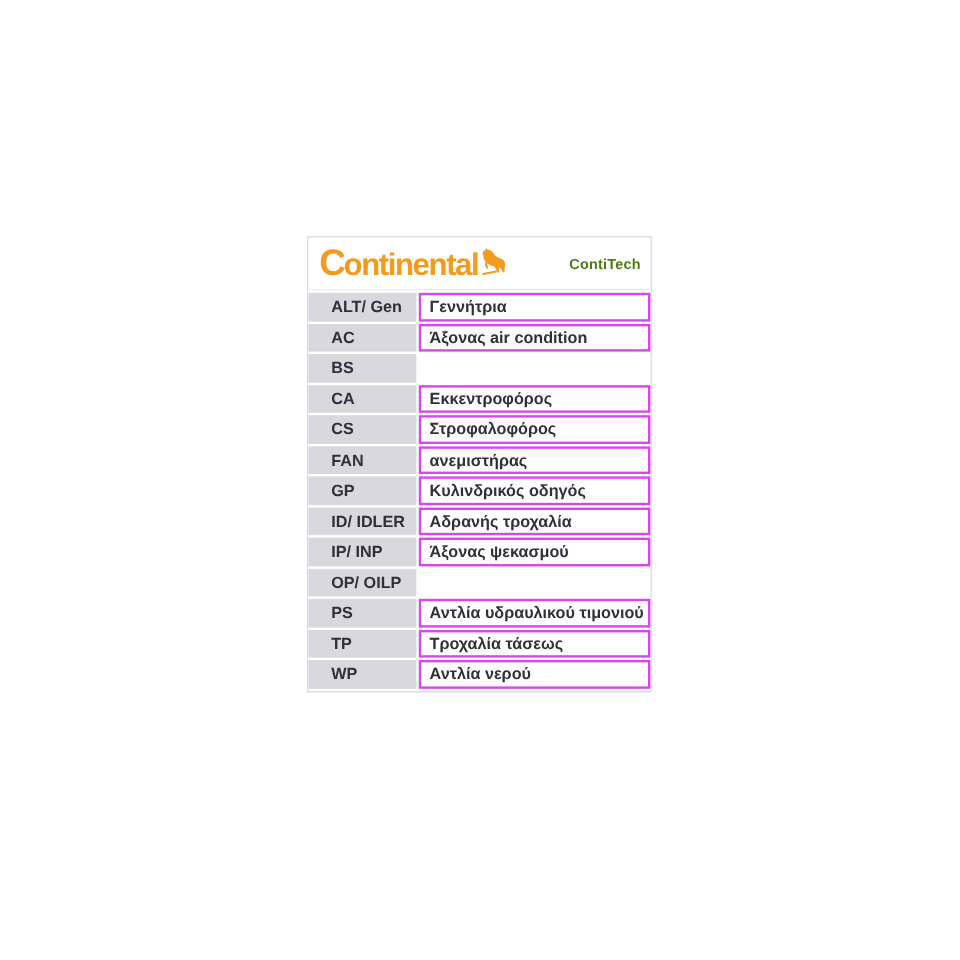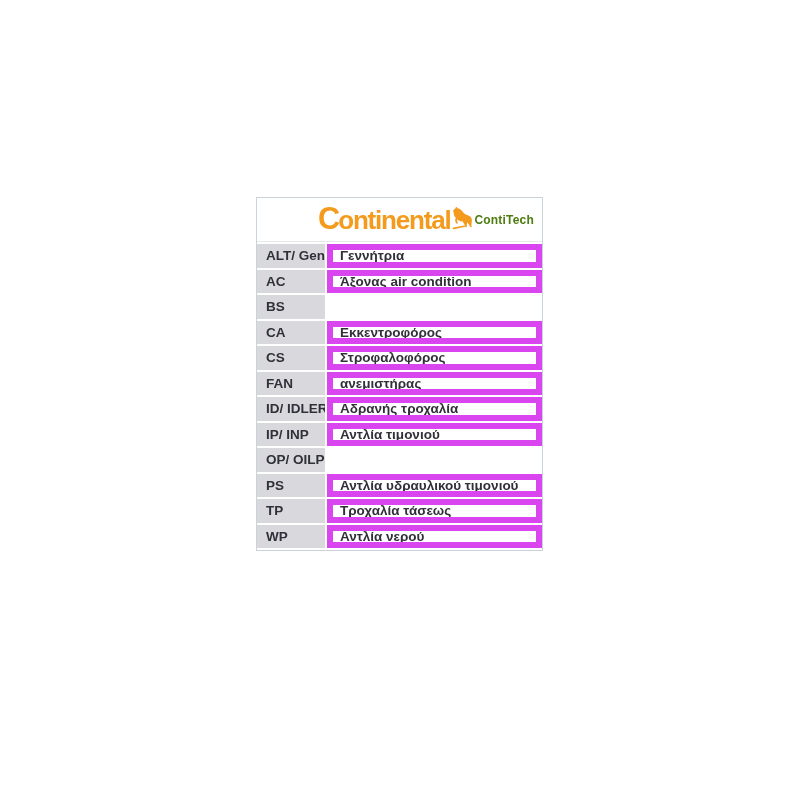--- a/index.html
+++ b/index.html
@@ -23,21 +23,21 @@
     top: 197px;
     width: 287px;
     box-sizing: border-box;
     border: 1px solid #c8d3db;
     background: #ffffff;
   }
   .panel-header {
     height: 43px;
     display: flex;
     align-items: center;
-    justify-content: flex-end;
+    justify-content: space-between;
     padding: 0 8px 0 9px;
     border-bottom: 1px solid #e7eaec;
     background: #ffffff;
   }
   .logo-wrap {
     display: flex;
     align-items: center;
   }
   .logo-text {
     display: inline-block;
@@ -78,29 +78,29 @@
     display: flex;
     align-items: center;
     box-sizing: border-box;
     font-size: 13.5px;
     font-weight: 700;
     color: #30303a;
     white-space: nowrap;
     overflow: hidden;
   }
   .cell.code {
-    width: 68px;
+    width: 90px;
     flex: none;
     background: #d9d9dd;
-    padding-left: 9px;
+    padding-left: 19px;
   }
   .cell.desc {
     flex: 1;
     background: #ffffff;
-    border: 6px solid #d946ef;
+    border: 2px solid #d946ef;
     padding-left: 7px;
   }
 </style>
 </head>
 <body>
 
 <div class="canvas">
   <div class="panel">
 
     <div class="panel-header">
@@ -138,29 +138,33 @@
       <div class="row">
         <div class="cell code">CS</div>
         <div class="cell desc">Στροφαλοφόρος</div>
       </div>
 
       <div class="row">
         <div class="cell code">FAN</div>
         <div class="cell desc">ανεμιστήρας</div>
       </div>
 
+      <div class="row">
+        <div class="cell code">GP</div>
+        <div class="cell desc">Κυλινδρικός οδηγός</div>
+      </div>
 
       <div class="row">
         <div class="cell code">ID/ IDLER</div>
         <div class="cell desc">Αδρανής τροχαλία</div>
       </div>
 
       <div class="row">
         <div class="cell code">IP/ INP</div>
-        <div class="cell desc">Αντλία τιμονιού</div>
+        <div class="cell desc">Άξονας ψεκασμού</div>
       </div>
 
       <div class="row">
         <div class="cell code">OP/ OILP</div>
       </div>
 
       <div class="row">
         <div class="cell code">PS</div>
         <div class="cell desc">Αντλία υδραυλικού τιμονιού</div>
       </div>

